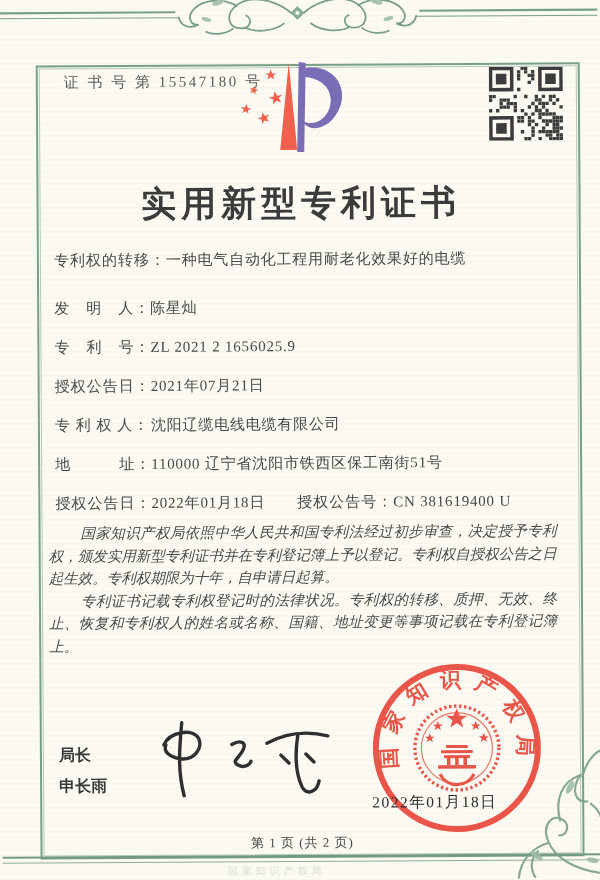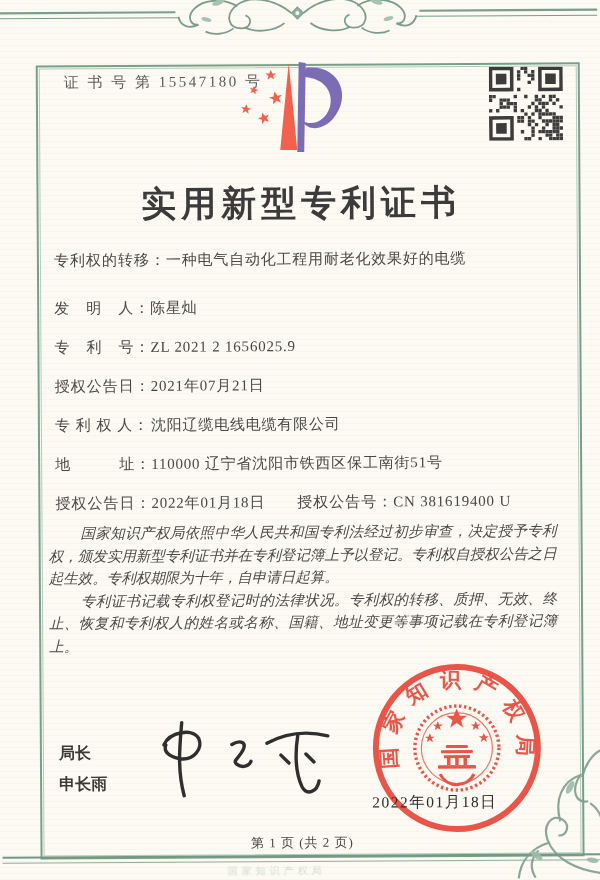--- a/index.html
+++ b/index.html
@@ -24,21 +24,21 @@
          letter-spacing:5px;text-indent:5px;color:#3b3b3b;}
   .fields{position:absolute;left:55px;top:250px;width:505px;font-size:15px;color:#484848;}
   .frow{margin-bottom:21px;line-height:18px;white-space:nowrap;}
   .frow:first-child{margin-bottom:30px;}
   .flabel{display:inline-block;min-width:96px;white-space:pre;letter-spacing:1px;}
   .fvalue{letter-spacing:0.8px;}
   .glabel2{margin-left:32px;letter-spacing:1px;}
   .paras{position:absolute;left:48px;top:521px;width:508px;font-size:14.5px;line-height:22.5px;
          color:#4a4a4a;text-align:justify;font-style:italic;}
   .paras p{margin:0;text-indent:2.2em;}
-  .signer{position:absolute;left:57px;top:738px;font-family:Liberation Mono, monospace;
+  .signer{position:absolute;left:57px;top:738px;font-family:Liberation Sans, sans-serif;
           font-size:16px;font-weight:600;color:#3a3a3a;line-height:31px;}
   .sig{position:absolute;left:138px;top:710px;width:215px;height:95px;}
   .seal{position:absolute;left:364px;top:658px;width:182px;height:182px;opacity:.93;}
   .issue-date{position:absolute;left:370px;top:793px;font-size:15.5px;letter-spacing:1.5px;color:#2e2e2e;}
   .footer{position:absolute;left:0;right:0;top:834px;text-align:center;font-size:13px;letter-spacing:1px;color:#474747;}
   .bottom-line{position:absolute;left:0;right:0;top:855px;height:4px;border-top:2px solid #73997f;border-bottom:1px solid #8fae97;}
   .corner-orn{position:absolute;left:500px;top:742px;width:100px;height:138px;}
   .bottom-ghost{position:absolute;left:225px;top:864px;font-size:10px;color:#8aa894;opacity:.35;
                 filter:blur(.6px);letter-spacing:4px;}
 </style>

